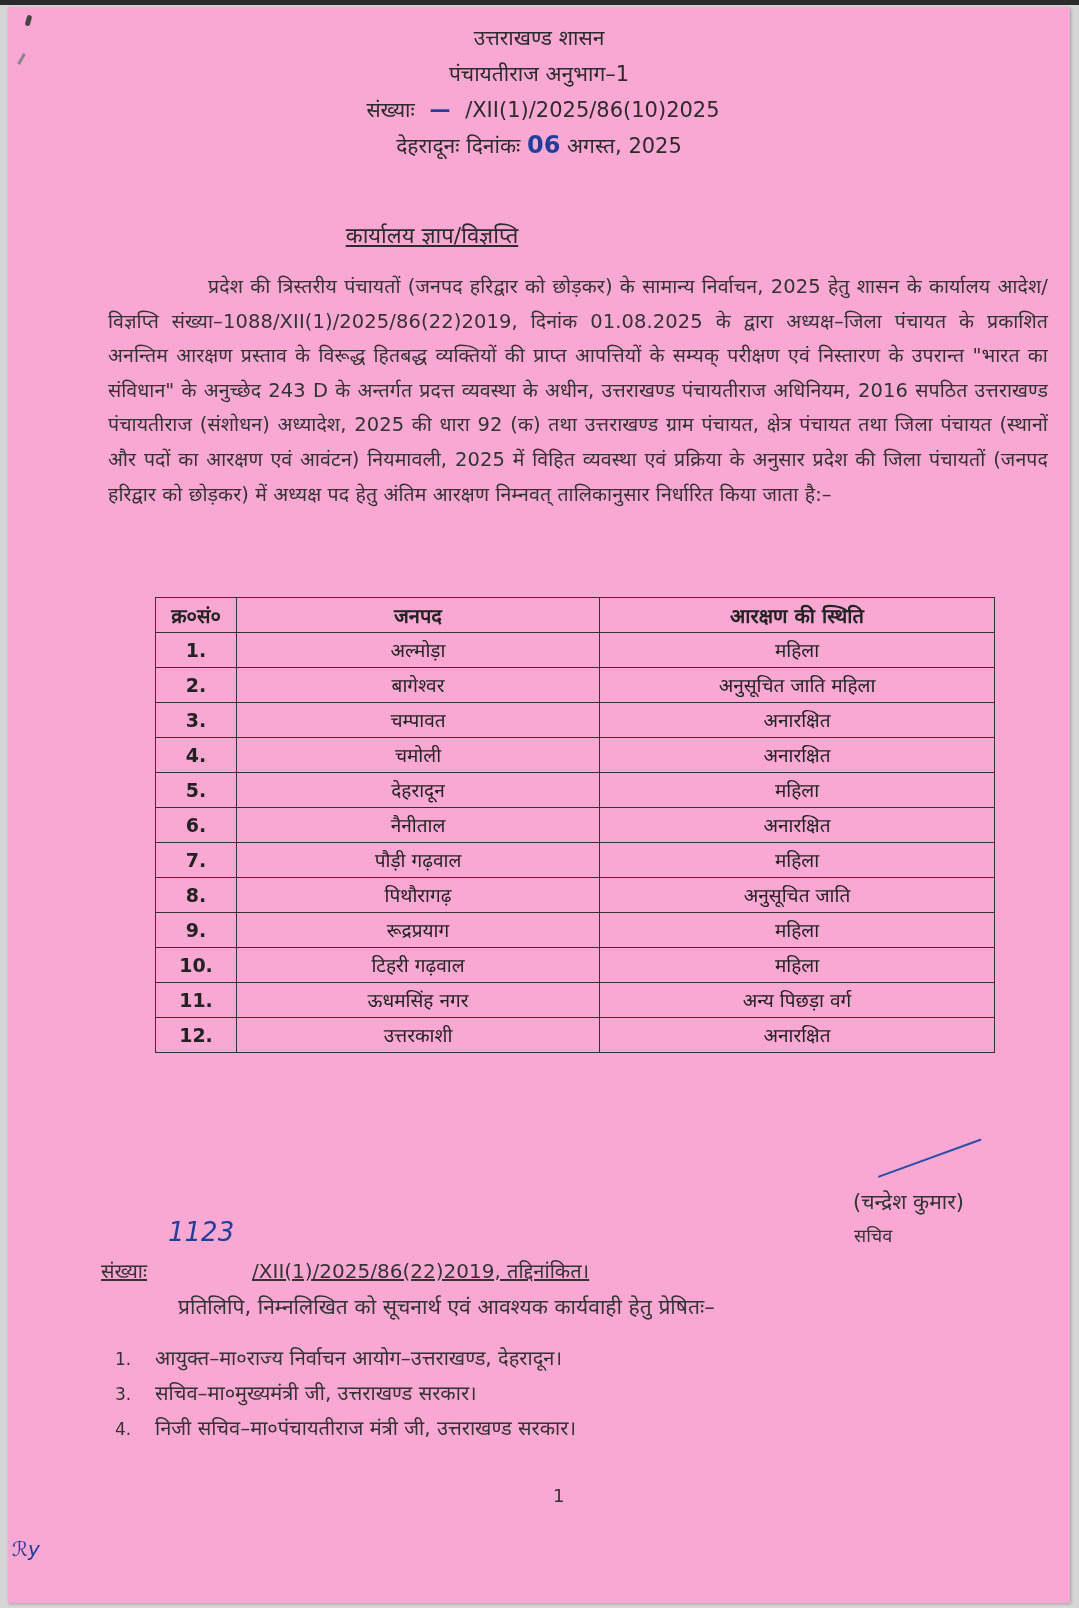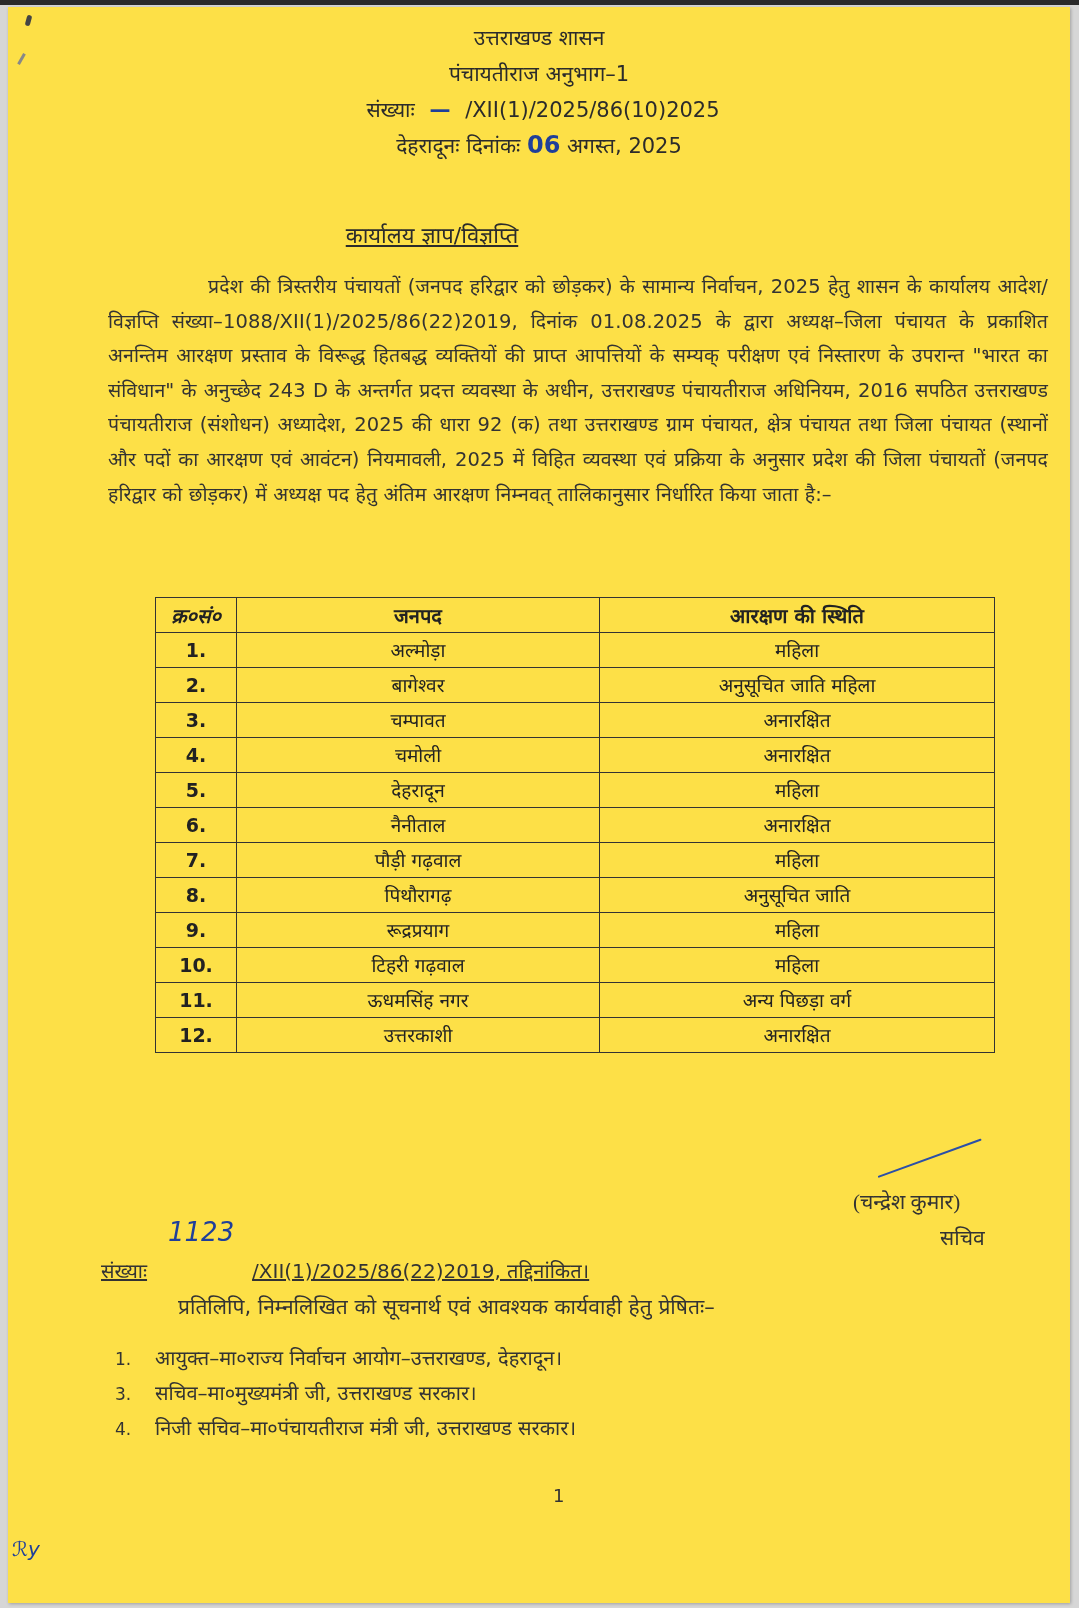--- a/index.html
+++ b/index.html
@@ -6,21 +6,21 @@
   body {
     width:1079px; height:1608px; overflow:hidden;
     background:#d6d6d6;
     font-family:"DejaVu Sans", "Liberation Sans", sans-serif;
     color:#222;
     position:relative;
   }
   .topbar { position:absolute; left:0; top:0; width:1079px; height:5px; background:#2a2a2a; }
   .page {
     position:absolute; left:8px; top:7px; width:1062px; height:1596px;
-    background:#fde047;
+    background:#f9a8d4;
     box-shadow: 1px 1px 3px rgba(0,0,0,0.25);
   }
   .header-line { position:absolute; left:0; width:1062px; text-align:center; font-size:21px; color:#2b2b2b; }
   .blue { color:#1f3f9a; font-weight:bold; }
   .title {
     position:absolute; left:0; width:848px; top:212px; text-align:center;
     font-size:22px; text-decoration:underline; color:#2b2b2b;
   }
   .para {
     position:absolute; left:100px; top:263px; width:940px;
@@ -30,25 +30,25 @@
   .para .indent { display:inline-block; width:100px; }
   table.res {
     position:absolute; left:147px; top:590px; width:840px;
     border-collapse:collapse; font-size:19px; color:#222;
   }
   table.res th, table.res td {
     border:1.5px solid #333; height:34px; padding:0; text-align:center;
   }
   table.res th { font-weight:bold; font-size:20px; }
   table.res td.num { font-weight:bold; width:80px; }
-  table.res th.c1 { width:80px;font-style:italic; }
+  table.res th.c1 { width:80px; }
   table.res th.c2 { width:362px; }
   .sign-line { position:absolute; left:870px; top:1128px; width:110px; height:2px; background:#2b4fa8; transform:rotate(-20deg); transform-origin:left center; border-radius:2px; top:1169px; }
-  .signer { position:absolute; left:845px; top:1180px; font-size:21px; color:#333;font-family:Liberation Serif, serif; }
-  .desig { position:absolute; left:932px; top:1216px; font-size:21px; color:#333;text-align:right; }
+  .signer { position:absolute; left:845px; top:1180px; font-size:21px; color:#333; }
+  .desig { position:absolute; left:846px; top:1216px; font-size:18px; color:#333;text-align:right; }
   .hand-num { position:absolute; left:160px; top:1210px; font-size:26px; color:#1f3f9a; font-style:italic; }
   .ref {
     position:absolute; left:93px; top:1250px; font-size:20px; color:#333;
     text-decoration:underline;
   }
   .ref .gap { display:inline-block; width:105px; }
   .copy-intro { position:absolute; left:170px; top:1285px; font-size:21px; color:#333; }
   .copy-list { position:absolute; left:95px; top:1322px; margin:12px; padding:0; list-style:none; font-size:20px; color:#333; }
   .copy-list li { height:35px; line-height:35px; }
   .copy-list .n { display:inline-block; width:40px; font-size:17px; }

